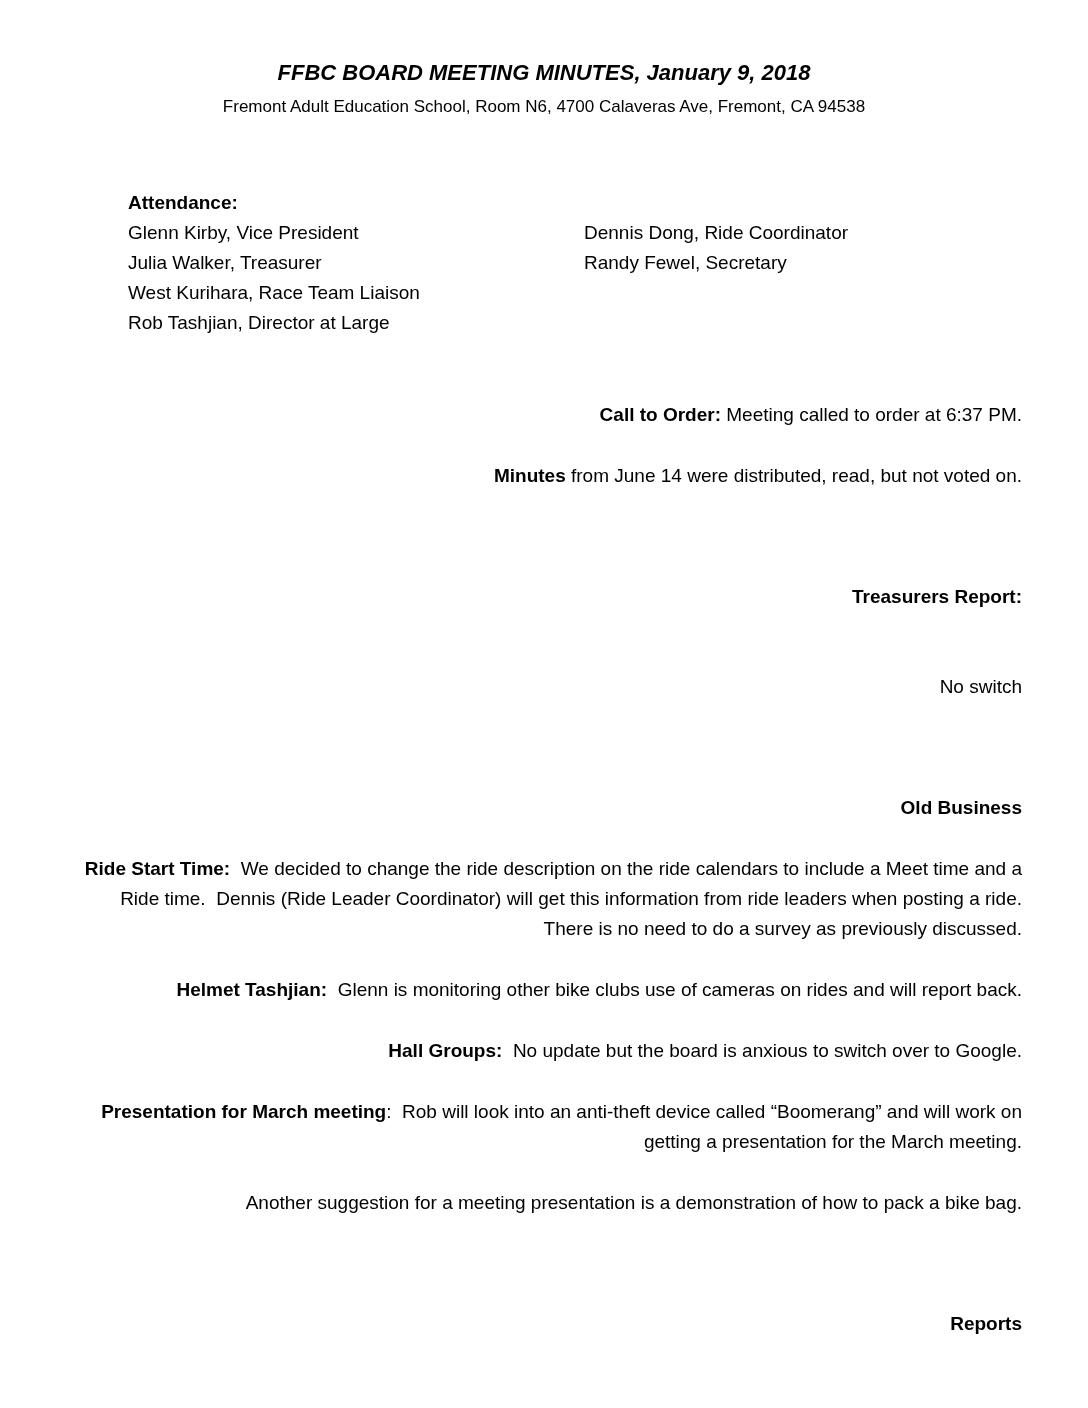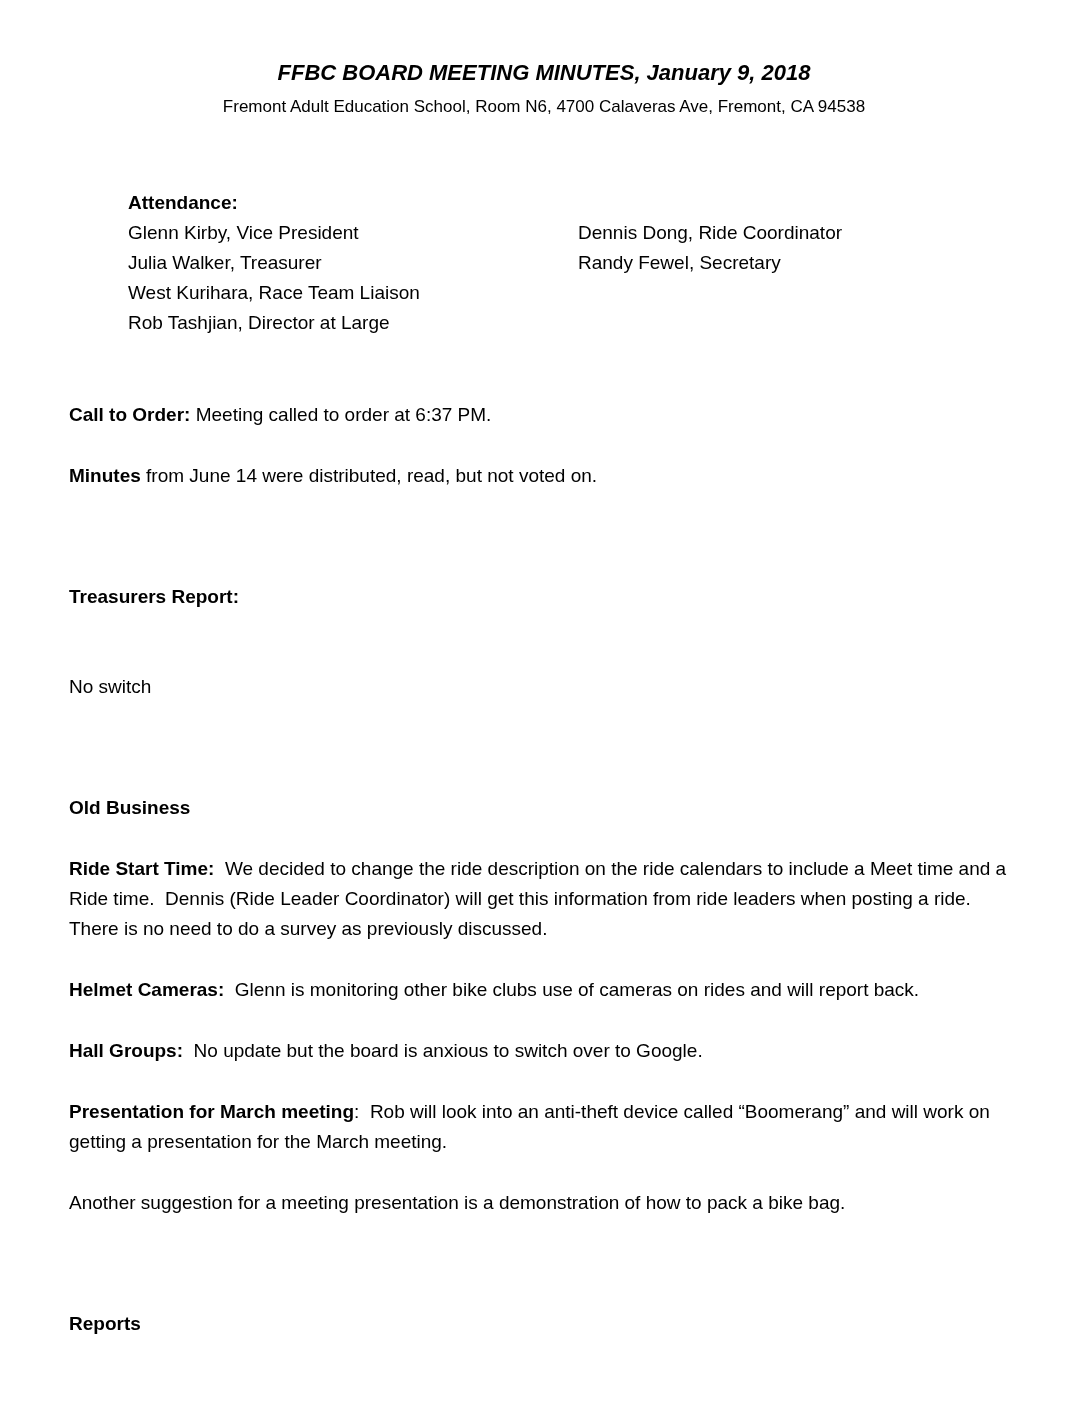--- a/index.html
+++ b/index.html
@@ -25,26 +25,27 @@
     line-height: 26px;
     margin-top: 4px;
   }
   .content {
     margin: 0 66px 0 65px;
     font-size: 19px;
     line-height: 30px;
   }
   .attendance { margin: 68px 0 0 63px; }
   .att-heading { font-weight: 700; }
-  .att-cols { display: flex; }
+  .att-cols { display: flex; gap: 6px; }
   .att-col-left { width: 450px; }
   .att-line { line-height: 30px; }
   .para {
-    margin: 0 0 31px 4px;
+    margin: 0 0 31px 12px;
     white-space: pre-wrap;
+    text-align: right;
   }
   .first-para { margin-top: 62px; }
   .b { font-weight: 700; }
   .tight { margin: 0; }
 </style>
 </head>
 <body>
 
 <div class="page">
 
@@ -75,21 +76,21 @@
 
     <div class="para">
       <div class="b tight">Treasurers Report:</div>
       <div class="tight">No switch</div>
     </div>
 
     <p class="para b">Old Business</p>
 
     <p class="para"><span class="b">Ride Start Time:</span><span>  We decided to change the ride description on the ride calendars to include a Meet time and a Ride time.  Dennis (Ride Leader Coordinator) will get this information from ride leaders when posting a ride.  There is no need to do a survey as previously discussed.</span></p>
 
-    <p class="para"><span class="b">Helmet Cameras:</span><span>  Glenn is monitoring other bike clubs use of cameras on rides and will report back.</span></p>
+    <p class="para"><span class="b">Helmet Tashjian:</span><span>  Glenn is monitoring other bike clubs use of cameras on rides and will report back.</span></p>
 
     <p class="para"><span class="b">Hall Groups:</span><span>  No update but the board is anxious to switch over to Google.</span></p>
 
 
     <p class="para"><span class="b">Presentation for March meeting</span><span>:  Rob will look into an anti-theft device called “Boomerang” and will work on getting a presentation for the March meeting.</span></p>
 
     <p class="para">Another suggestion for a meeting presentation is a demonstration of how to pack a bike bag.</p>
 
     <div class="para">
       <div class="b tight">Reports</div>

